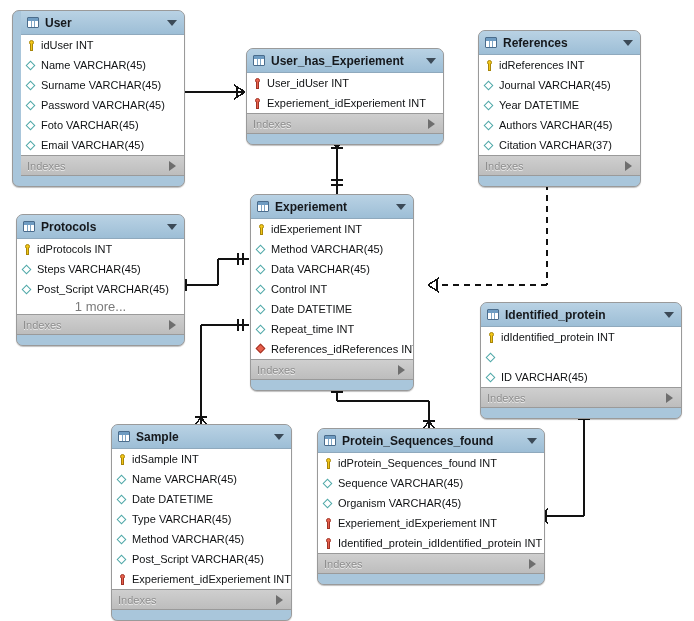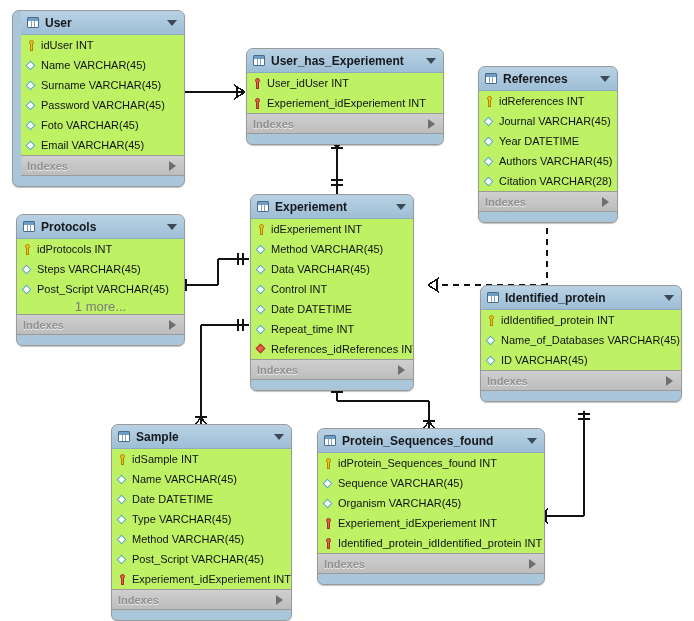--- a/index.html
+++ b/index.html
@@ -49,21 +49,21 @@
   .tbl-icon::after{
     content:"";position:absolute;left:3px;top:3px;bottom:0;width:1px;background:#7fa6c6;
     box-shadow:3px 0 0 0 #7fa6c6;
   }
   .caret{
     position:absolute;right:7px;top:50%;transform:translateY(-50%);
     width:0;height:0;border-left:5px solid transparent;border-right:5px solid transparent;
     border-top:6px solid #3c4a57;
   }
   .fields{
-    background:#bef264;
+    background:#ffffff;
     border-bottom:1px solid #9a9a9a;
   }
   .field{
     height:20px;display:flex;align-items:center;
     padding-left:5px;
     font-size:11px;color:#101214;
     white-space:nowrap;
   }
   .field .lbl{margin-left:4px;}
   .more{
@@ -107,21 +107,21 @@
   }
   .indexes{
     height:19px;
     background:linear-gradient(to bottom,#cfcfcf 0%,#bdbdbd 100%);
     border-bottom:1px solid #9a9a9a;
     display:flex;align-items:center;
     padding-left:6px;
     position:relative;
   }
   .indexes .ixlbl{
-    font-size:11px;font-weight:bold;color:#8e8e8e;
+    font-size:11px;font-weight:normal;color:#8e8e8e;
     text-shadow:0 1px 0 #eeeeee;
   }
   .ixarrow{
     position:absolute;right:8px;top:50%;transform:translateY(-50%);
     width:0;height:0;border-top:5px solid transparent;border-bottom:5px solid transparent;
     border-left:7px solid #6e6e6e;
   }
   .tfoot{
     height:10px;background:#a9c6db;
   }
@@ -276,21 +276,21 @@
             <span class="ic key-r"></span>
             <span class="lbl">Experiement_idExperiement INT</span>
           </div>
         </div>
         <div class="indexes">
           <span class="ixlbl">Indexes</span>
           <span class="ixarrow"></span>
         </div>
         <div class="tfoot"></div>
       </div>
-      <div class="table" style="left: 478px; top: 30px; width: 140px; margin-top: 36px;">
+      <div class="table" style="left: 478px; top: 30px; width: 163px;">
         <div class="thead">
           <span class="tbl-icon"></span>
           <span class="tname">References</span>
           <span class="caret"></span>
         </div>
         <div class="fields">
           <div class="field">
             <span class="ic key-y"></span>
             <span class="lbl">idReferences INT</span>
           </div>
@@ -301,21 +301,21 @@
           <div class="field">
             <span class="ic dia-c"></span>
             <span class="lbl">Year DATETIME</span>
           </div>
           <div class="field">
             <span class="ic dia-c"></span>
             <span class="lbl">Authors VARCHAR(45)</span>
           </div>
           <div class="field">
             <span class="ic dia-c"></span>
-            <span class="lbl">Citation VARCHAR(28)</span>
+            <span class="lbl">Citation VARCHAR(37)</span>
           </div>
         </div>
         <div class="indexes">
           <span class="ixlbl">Indexes</span>
           <span class="ixarrow"></span>
         </div>
         <div class="tfoot"></div>
       </div>
       <div class="table" style="left: 16px; top: 214px; width: 169px;">
         <div class="thead">
@@ -379,34 +379,33 @@
             <span class="ic dia-r"></span>
             <span class="lbl">References_idReferences INT</span>
           </div>
         </div>
         <div class="indexes">
           <span class="ixlbl">Indexes</span>
           <span class="ixarrow"></span>
         </div>
         <div class="tfoot"></div>
       </div>
-      <div class="table" style="left: 480px; top: 285px; width: 202px;">
+      <div class="table" style="left: 480px; top: 302px; width: 202px;">
         <div class="thead">
           <span class="tbl-icon"></span>
           <span class="tname">Identified_protein</span>
           <span class="caret"></span>
         </div>
         <div class="fields">
           <div class="field">
             <span class="ic key-y"></span>
             <span class="lbl">idIdentified_protein INT</span>
           </div>
           <div class="field">
             <span class="ic dia-c"></span>
-            <span class="lbl">Name_of_Databases VARCHAR(45)</span>
           </div>
           <div class="field">
             <span class="ic dia-c"></span>
             <span class="lbl">ID VARCHAR(45)</span>
           </div>
         </div>
         <div class="indexes">
           <span class="ixlbl">Indexes</span>
           <span class="ixarrow"></span>
         </div>

